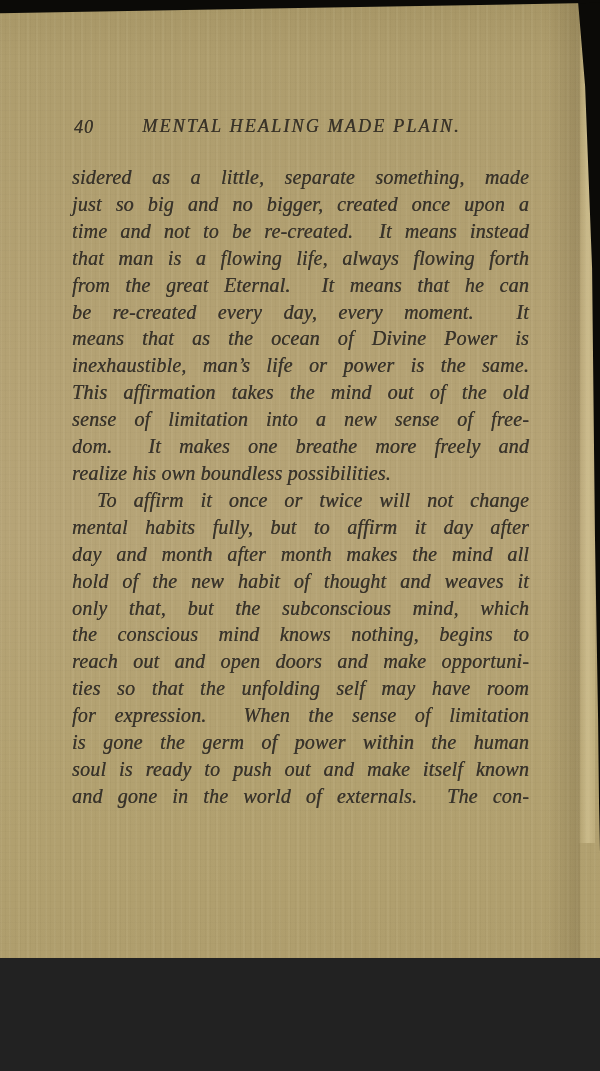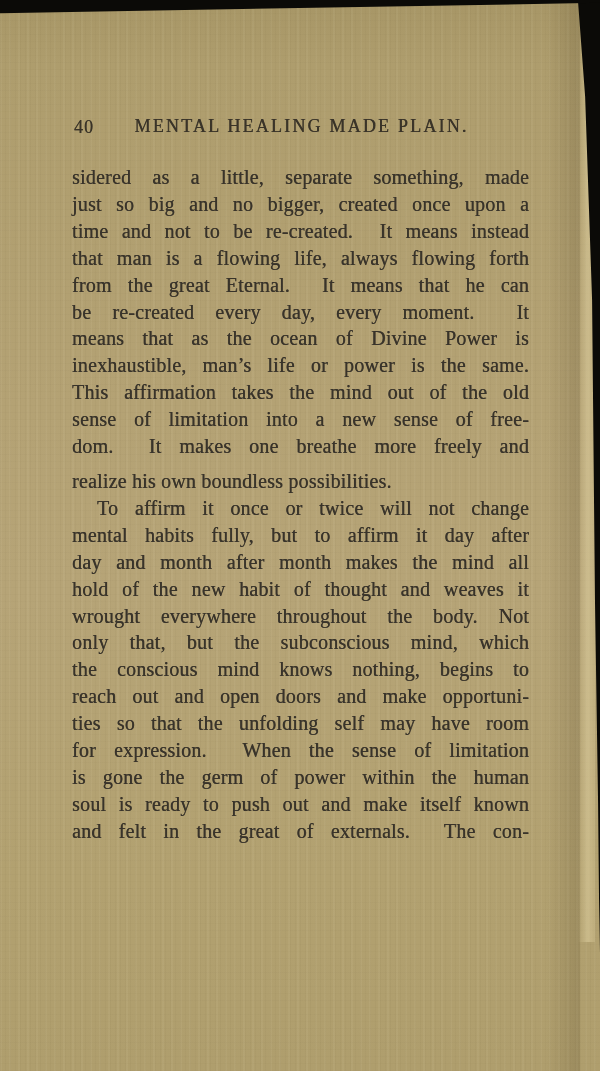--- a/index.html
+++ b/index.html
@@ -1,23 +1,24 @@
 <!DOCTYPE html>
 <html><head>
 <meta charset="utf-8">
 <style>
   html, body { margin: 0; padding: 0; background: #222; }
   .page {
     position: relative;
     width: 600px;
-    height: 1071px;
+    height: 958px;
     overflow: hidden;
     background:
       linear-gradient(180deg, #a79666 0%, #ae9d6d 6%, #b4a274 38%, #b6a477 55%, #b2a170 82%, #af9e6d 100%);
     font-family: "Liberation Serif", "DejaVu Serif", serif;
+    font-style: italic;
   }
   .texture {
     position: absolute; inset: 0; pointer-events: none;
     background:
       repeating-linear-gradient(90deg, rgba(90,76,44,0.045) 0px, rgba(90,76,44,0.045) 1px, rgba(0,0,0,0) 1px, rgba(0,0,0,0) 5px),
       repeating-linear-gradient(90deg, rgba(255,246,214,0.05) 0px, rgba(255,246,214,0.05) 2px, rgba(0,0,0,0) 2px, rgba(0,0,0,0) 9px),
       repeating-linear-gradient(0deg, rgba(80,66,36,0.025) 0px, rgba(80,66,36,0.025) 1px, rgba(0,0,0,0) 1px, rgba(0,0,0,0) 7px);
   }
   .edge-crease {
     position: absolute; top: 0; right: 20px; width: 34px; height: 100%;
@@ -57,21 +58,21 @@
     position: absolute; left: 72px; top: 164px; width: 457px;
     font-size: 20px; line-height: 26.9px;
     color: #38332a; letter-spacing: 0.2px;
   }
   .line {
     text-align: justify;
     text-align-last: justify;
     white-space: pre-wrap;
     text-shadow: 0.35px 0 0 rgba(56,51,42,0.85);
   }
-  .line.no-just { text-align-last: left; margin-top: 8px; }
+  .line.no-just { text-align-last: left; }
   .line.indent { text-indent: 25px; }
 </style>
 </head>
 <body>
 
 <div class="page">
   <div class="texture"></div>
   <div class="edge-crease"></div>
   <div class="edge-highlight"></div>
   <div class="right-edge"></div>
@@ -92,23 +93,22 @@
       <div class="line">means that as the ocean of Divine Power is</div>
       <div class="line">inexhaustible, man’s life or power is the same.</div>
       <div class="line">This affirmation takes the mind out of the old</div>
       <div class="line">sense of limitation into a new sense of free-</div>
       <div class="line">dom.  It makes one breathe more freely and</div>
       <div class="line no-just">realize his own boundless possibilities.</div>
       <div class="line indent">To affirm it once or twice will not change</div>
       <div class="line">mental habits fully, but to affirm it day after</div>
       <div class="line">day and month after month makes the mind all</div>
       <div class="line">hold of the new habit of thought and weaves it</div>
-      <div class="line">wrought everywhere throughout the body. Not</div>
       <div class="line">only that, but the subconscious mind, which</div>
       <div class="line">the conscious mind knows nothing, begins to</div>
       <div class="line">reach out and open doors and make opportuni-</div>
       <div class="line">ties so that the unfolding self may have room</div>
       <div class="line">for expression.  When the sense of limitation</div>
       <div class="line">is gone the germ of power within the human</div>
       <div class="line">soul is ready to push out and make itself known</div>
-      <div class="line">and felt in the great of externals.  The con-</div>
+      <div class="line">and gone in the world of externals.  The con-</div>
     </main>
 </div>
 
 </body></html>

